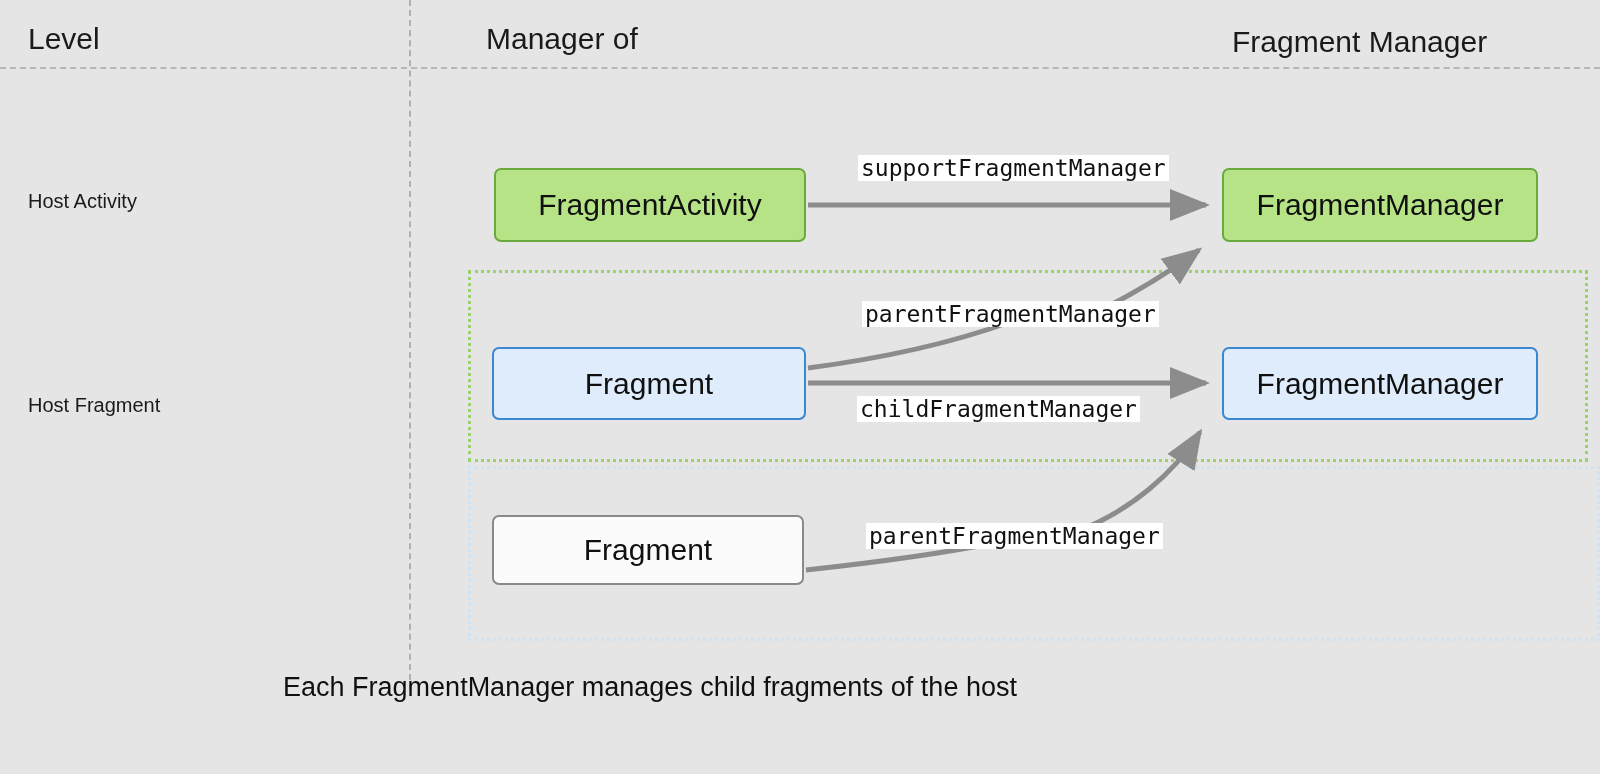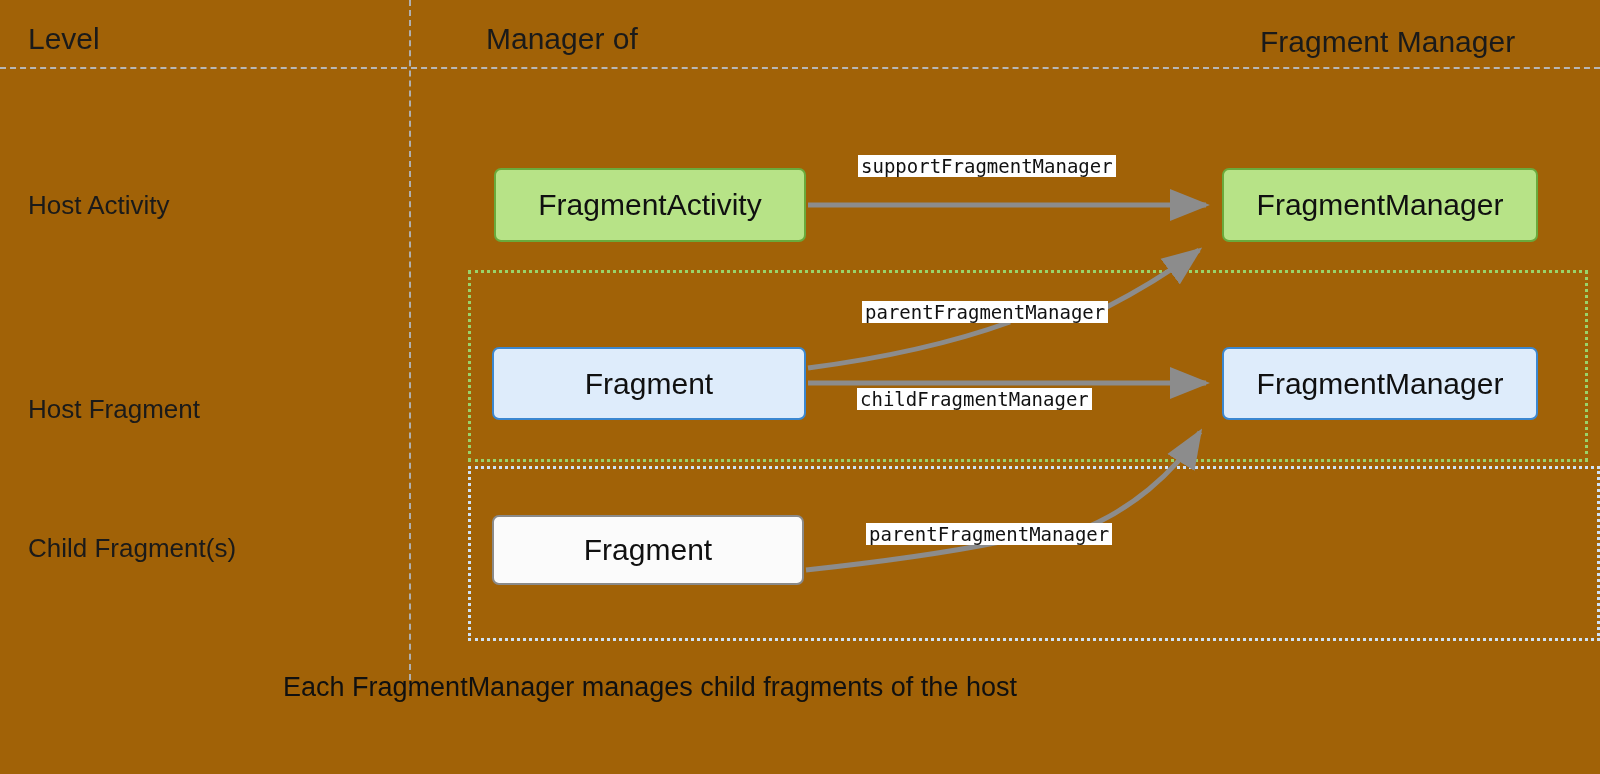--- a/index.html
+++ b/index.html
@@ -4,21 +4,21 @@
 <style>
   html, body {
     margin: 0;
     padding: 0;
     background: #ffffff;
   }
   #canvas {
     position: relative;
     width: 1600px;
     height: 774px;
-    background: #a16207;
+    background: #e5e5e5;
     font-family: "Liberation Sans", sans-serif;
     overflow: hidden;
   }
 
   
   .v-divider {
     position: absolute;
     left: 409px;
     top: 0px;
     width: 0px;
@@ -37,27 +37,27 @@
   
   .hdr {
     position: absolute;
     font-size: 30px;
     color: #1a1a1a;
     white-space: nowrap;
     letter-spacing: 0px;
   }
   #hdr-level      { left: 28px;  top: 22px; }
   #hdr-instance   { left: 486px; top: 22px; }
-  #hdr-fm         { left: 1260px; top: 25px; }
+  #hdr-fm         { left: 1232px; top: 25px; }
 
   
   .level-label {
     position: absolute;
     left: 28px;
-    font-size: 26px;
+    font-size: 20px;
     color: #1a1a1a;
     white-space: nowrap;
   }
   #lvl-0 { top: 190px; }
   #lvl-1 { top: 364px; margin-top: 30px; }
   #lvl-2 { top: 533px; }
 
   
   .group-green {
     position: absolute;
@@ -108,29 +108,29 @@
   #node-activity { left: 494px;  top: 168px; width: 312px; height: 74px; }
   #node-fm-act   { left: 1222px; top: 168px; width: 316px; height: 74px; }
   #node-frag-h   { left: 492px;  top: 347px; width: 314px; height: 73px; }
   #node-fm-frag  { left: 1222px; top: 347px; width: 316px; height: 73px; }
   #node-frag-c   { left: 492px;  top: 515px; width: 312px; height: 70px; }
 
   
   .edge-label {
     position: absolute;
     font-family: "DejaVu Sans Mono", "Liberation Mono", monospace;
-    font-size: 19px;
+    font-size: 23px;
     color: #111111;
     white-space: nowrap;
     background: #ffffff;
     padding: 0 3px;
   }
   #lbl-support { left: 858px; top: 155px; }
   #lbl-parent1 { left: 862px; top: 301px; }
-  #lbl-child   { left: 857px; top: 388px; }
+  #lbl-child   { left: 857px; top: 396px; }
   #lbl-parent2 { left: 866px; top: 523px; }
 
   
   #edges {
     position: absolute;
     left: 0;
     top: 0;
     width: 1600px;
     height: 774px;
     pointer-events: none;
@@ -154,21 +154,20 @@
 
   <div class="v-divider"></div>
   <div class="h-divider"></div>
 
   <div class="hdr" id="hdr-level">Level</div>
   <div class="hdr" id="hdr-instance">Manager of</div>
   <div class="hdr" id="hdr-fm">Fragment Manager</div>
 
   <div class="level-label" id="lvl-0">Host Activity</div>
   <div class="level-label" id="lvl-1">Host Fragment</div>
-  <div class="level-label" id="lvl-2">Child Fragment(s)</div>
 
   <div class="group-green"></div>
   <div class="group-blue"></div>
 
   <svg id="edges" viewBox="0 0 1600 774" xmlns="http://www.w3.org/2000/svg">
     <defs>
       <marker id="ah" markerWidth="9" markerHeight="9" refX="7.2" refY="3.4" orient="auto" markerUnits="strokeWidth">
         <path d="M0,0.2 L8,3.4 L0,6.6 Z" fill="#8c8c8c"></path>
       </marker>
     </defs>

